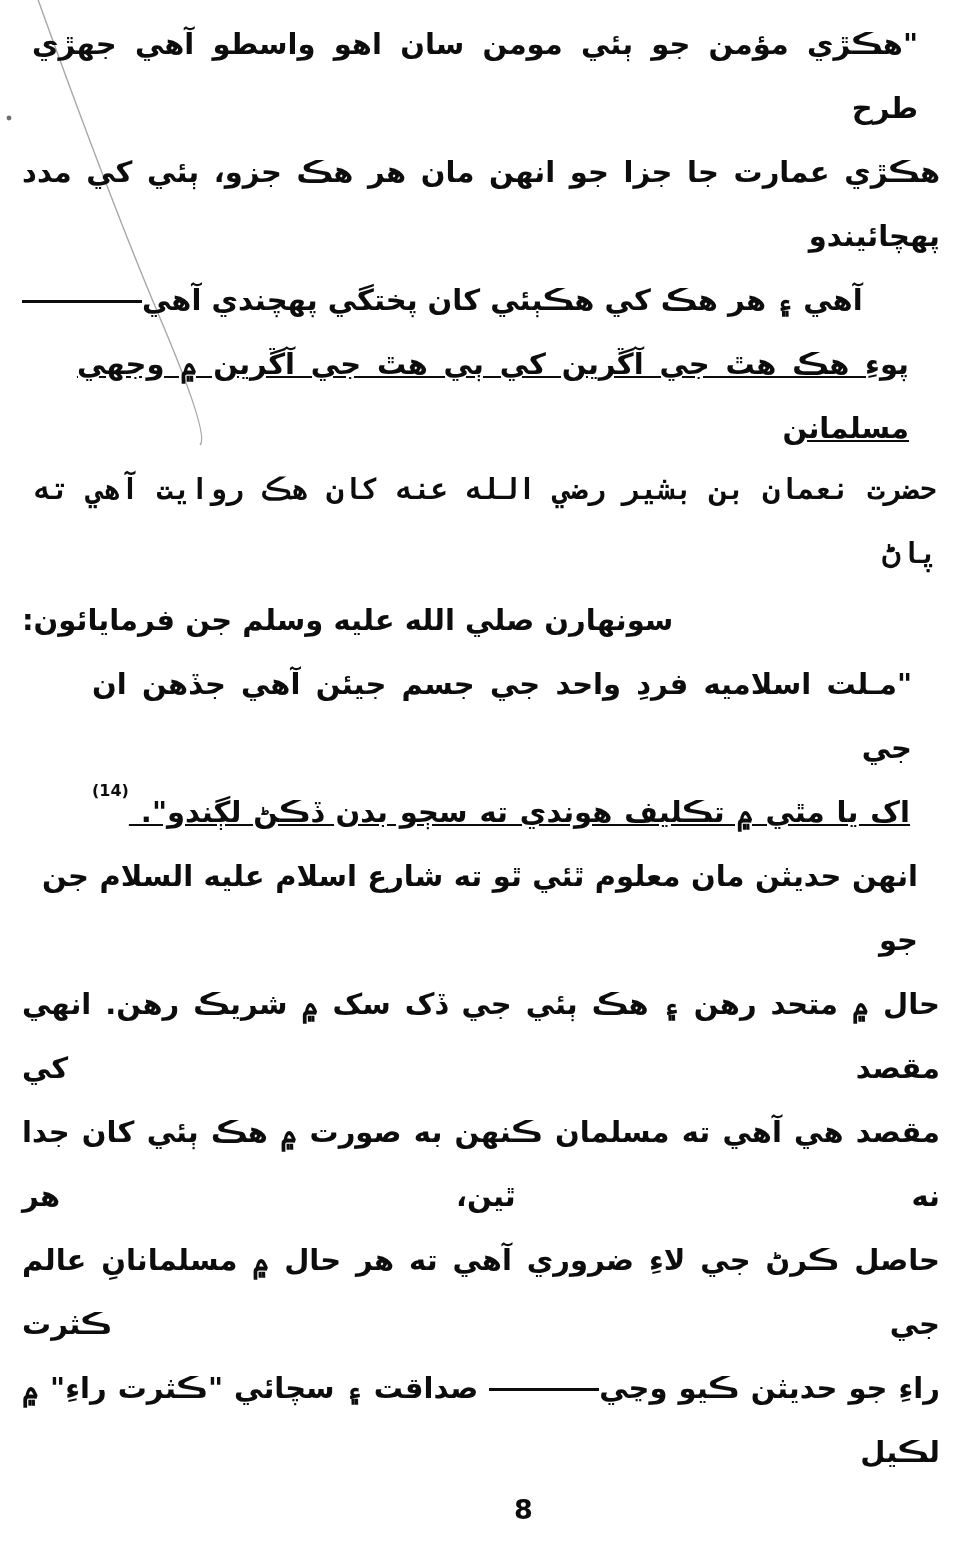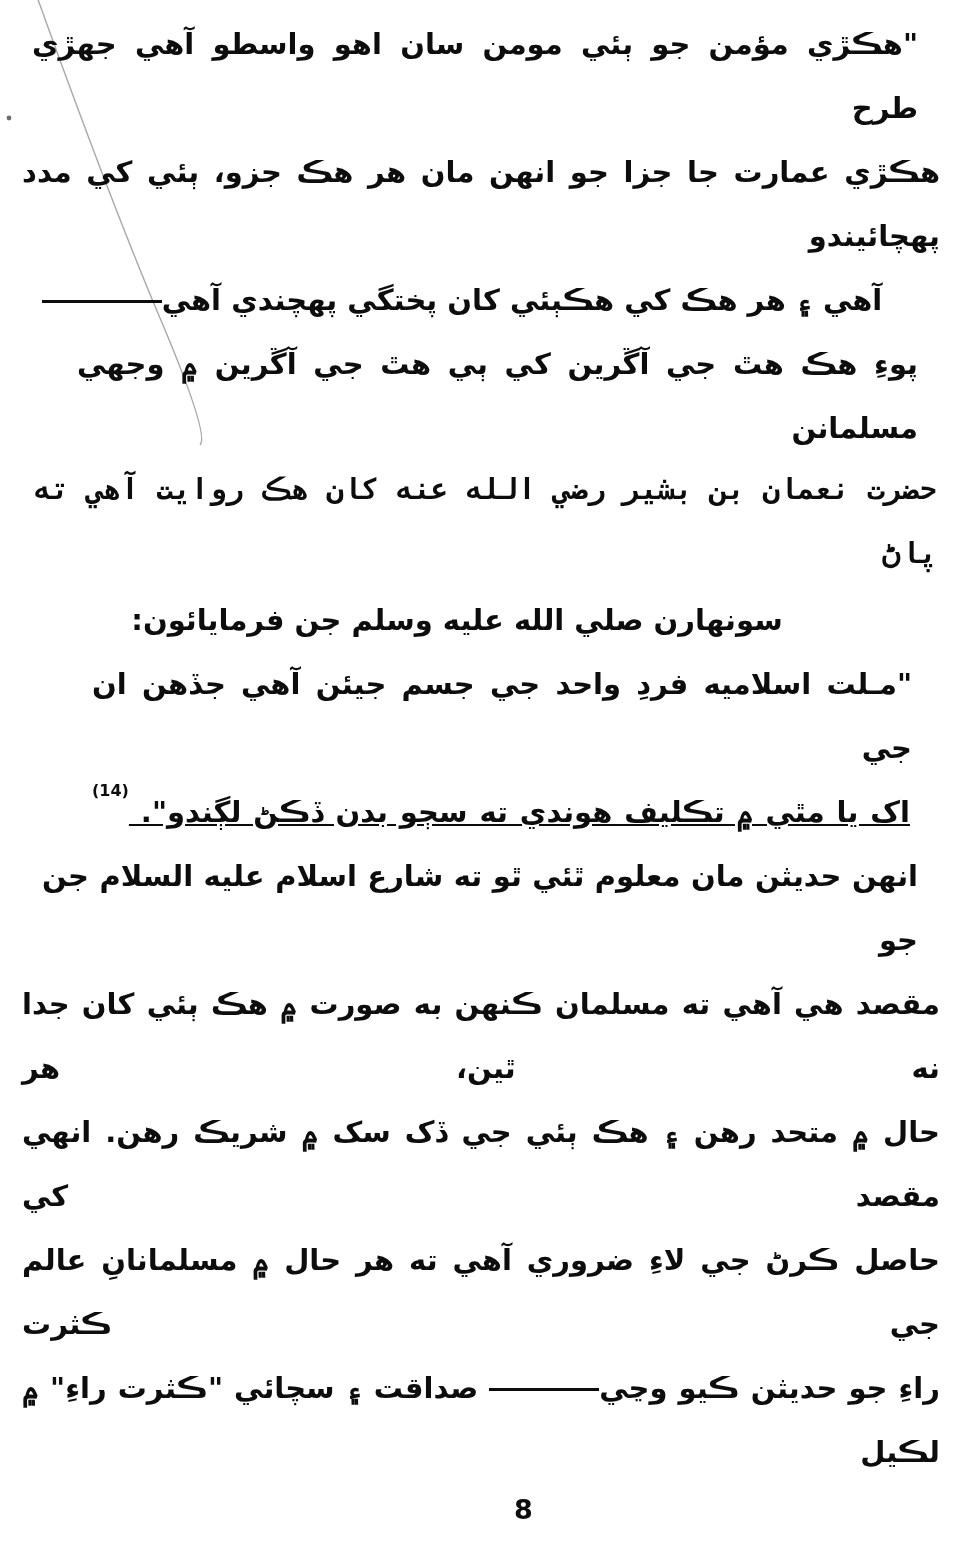--- a/index.html
+++ b/index.html
@@ -19,21 +19,21 @@
     top: 12px; right: 20px; left: 22px;
     direction: rtl;
     color: #0d0d0d;
     font-weight: bold;
     font-size: 29px;
     line-height: 64px;
     font-family: "DejaVu Sans", sans-serif;
   }
   .line {
     white-space: nowrap;
-    text-align: center;
+    text-align: left;
   }
   .line.just {
     white-space: normal;
     text-align: justify;
     text-align-last: justify;
   }
   .line sup {
     display: inline-block;
     direction: ltr;
     unicode-bidi: isolate;
@@ -69,28 +69,28 @@
 
   <svg class="artifacts" width="960" height="1552" viewBox="0 0 960 1552">
     <path d="M 36 -6 Q 110 200 160 318 T 200 445" fill="none" stroke="#a8a8a8" stroke-width="1.4"></path>
     <circle cx="9" cy="118" r="2.4" fill="#6e6e6e"></circle>
   </svg>
 
   <div class="page-text" dir="rtl">
       <div class="line just" style="margin-right: 22px; margin-left: 10px;"><span>"هڪڙي مؤمن جو ٻئي مومن سان اهو واسطو آهي جهڙي طرح</span></div>
       <div class="line just"><span>هڪڙي عمارت جا جزا جو انهن مان هر هڪ جزو، ٻئي کي مدد پهچائيندو</span></div>
       <div class="line" style="margin-right: 38px;"><span>آهي ۽ هر هڪ کي هڪٻئي کان پختگي پهچندي آهي</span><span class="dash" style="width: 120px;"></span></div>
-      <div class="line just" style="margin-right: 22px; margin-left: 55px;"><span>پوءِ هڪ هٿ جي آڱرين کي ٻي هٿ جي آڱرين ۾ وجهي مسلمانن</span></div>
+      <div class="line just" style="margin-right: 31px; margin-left: 55px; text-decoration: underline;"><span>پوءِ هڪ هٿ جي آڱرين کي ٻي هٿ جي آڱرين ۾ وجهي مسلمانن</span></div>
       <div class="line just" style="margin-right: 3px; margin-left: 12px; font-family: Liberation Mono, monospace;"><span>حضرت نعمان بن بشير رضي الله عنه کان هڪ روايت آهي ته پاڻ</span></div>
       <div class="line" style="margin-right: 48px;"><span>سونهارن صلي الله عليه وسلم جن فرمايائون:</span></div>
       <div class="line just" style="margin-right: 28px; margin-left: 70px;"><span>"مـلت اسلاميه فردِ واحد جي جسم جيئن آهي جڏهن ان جي</span></div>
       <div class="line just" style="margin-right: 30px; margin-left: 70px; text-decoration: underline;"><span>اک يا مٿي ۾ تڪليف هوندي ته سڄو بدن ڏڪڻ لڳندو". </span><sup>(14)</sup></div>
       <div class="line just" style="margin-right: 22px; margin-left: 20px;"><span>انهن حديثن مان معلوم ٿئي ٿو ته شارع اسلام عليه السلام جن جو</span></div>
+      <div class="line just"><span>حال ۾ متحد رهن ۽ هڪ ٻئي جي ڏک سک ۾ شريڪ رهن. انهي مقصد کي</span></div>
       <div class="line just"><span>مقصد هي آهي ته مسلمان ڪنهن به صورت ۾ هڪ ٻئي کان جدا نه ٿين، هر</span></div>
-      <div class="line just"><span>حال ۾ متحد رهن ۽ هڪ ٻئي جي ڏک سک ۾ شريڪ رهن. انهي مقصد کي</span></div>
       <div class="line just"><span>حاصل ڪرڻ جي لاءِ ضروري آهي ته هر حال ۾ مسلمانانِ عالم جي ڪثرت</span></div>
       <div class="line just"><span>راءِ جو حديثن ڪيو وڃي</span><span class="dash" style="width: 110px;"></span><span> صداقت ۽ سچائي "ڪثرت راءِ" ۾ لڪيل</span></div>
       <div class="line"></div>
     </div>
 
   <div class="page-number">8</div>
 
 </div>
 
 </body></html>

